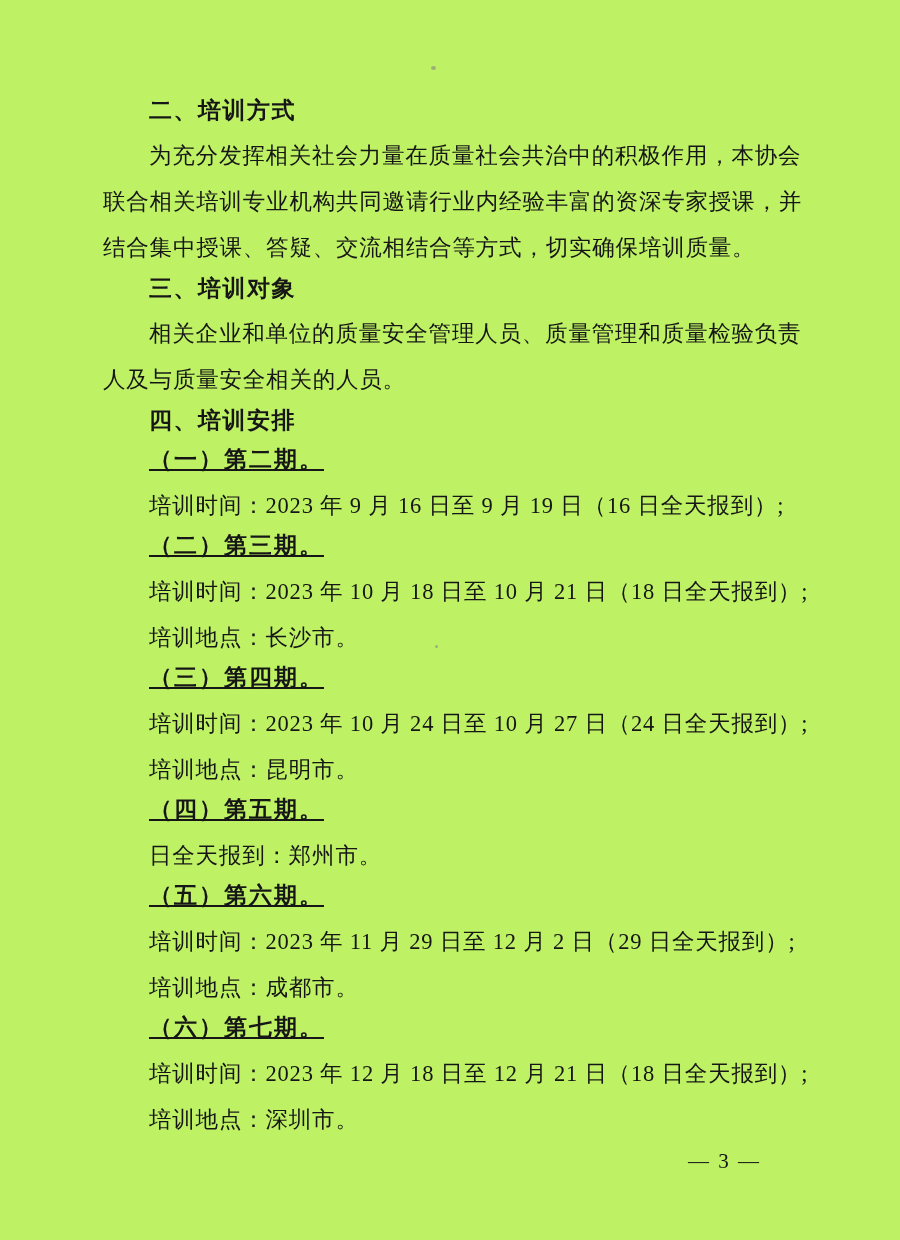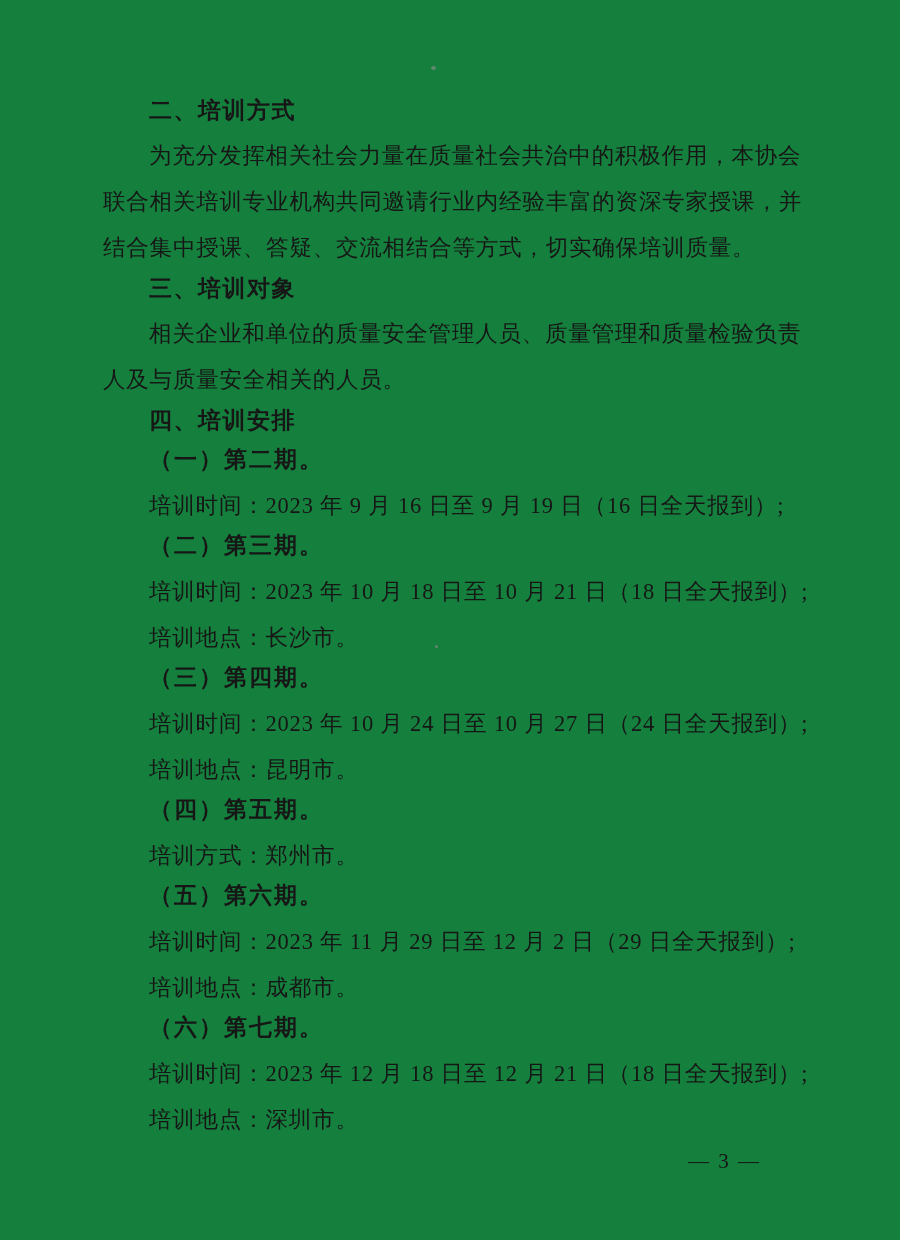--- a/index.html
+++ b/index.html
@@ -4,21 +4,21 @@
 <style>
   html, body {
     margin: 0;
     padding: 0;
     background: #ffffff;
   }
   #page {
     position: relative;
     width: 900px;
     height: 1240px;
-    background: #15803d;
+    background: #bef264;
     overflow: hidden;
     color: #161616;
   }
   #content {
     position: absolute;
     left: 103px;
     top: 90px;
     width: 700px;
   }
   .line {
@@ -33,20 +33,21 @@
     font-family: "DejaVu Sans", "Liberation Sans", sans-serif;
     font-weight: bold;
     font-size: 23px;
     letter-spacing: 1.5px;
   }
   .sub {
     font-family: "Liberation Serif", "DejaVu Serif", serif;
     font-weight: bold;
     font-size: 23px;
     letter-spacing: 2px;
+    text-decoration: underline;
   }
   .body {
     font-family: "Liberation Serif", "DejaVu Serif", serif;
     font-weight: normal;
     font-size: 22.5px;
     letter-spacing: 0.8px;
     margin-top: 6px;
   }
   #page-number {
     position: absolute;
@@ -85,21 +86,21 @@
     <div class="line h indent">四、培训安排</div>
     <div class="line sub indent">（一）第二期。</div>
     <div class="line body indent">培训时间：2023 年 9 月 16 日至 9 月 19 日（16 日全天报到）;</div>
     <div class="line sub indent">（二）第三期。</div>
     <div class="line body indent">培训时间：2023 年 10 月 18 日至 10 月 21 日（18 日全天报到）;</div>
     <div class="line body indent">培训地点：长沙市。</div>
     <div class="line sub indent">（三）第四期。</div>
     <div class="line body indent">培训时间：2023 年 10 月 24 日至 10 月 27 日（24 日全天报到）;</div>
     <div class="line body indent">培训地点：昆明市。</div>
     <div class="line sub indent">（四）第五期。</div>
-    <div class="line body indent">培训方式：郑州市。</div>
+    <div class="line body indent">日全天报到：郑州市。</div>
     <div class="line sub indent">（五）第六期。</div>
     <div class="line body indent">培训时间：2023 年 11 月 29 日至 12 月 2 日（29 日全天报到）;</div>
     <div class="line body indent">培训地点：成都市。</div>
     <div class="line sub indent">（六）第七期。</div>
     <div class="line body indent">培训时间：2023 年 12 月 18 日至 12 月 21 日（18 日全天报到）;</div>
     <div class="line body indent">培训地点：深圳市。</div>
   </div>
 
   <div id="page-number">— 3 —</div>
 

